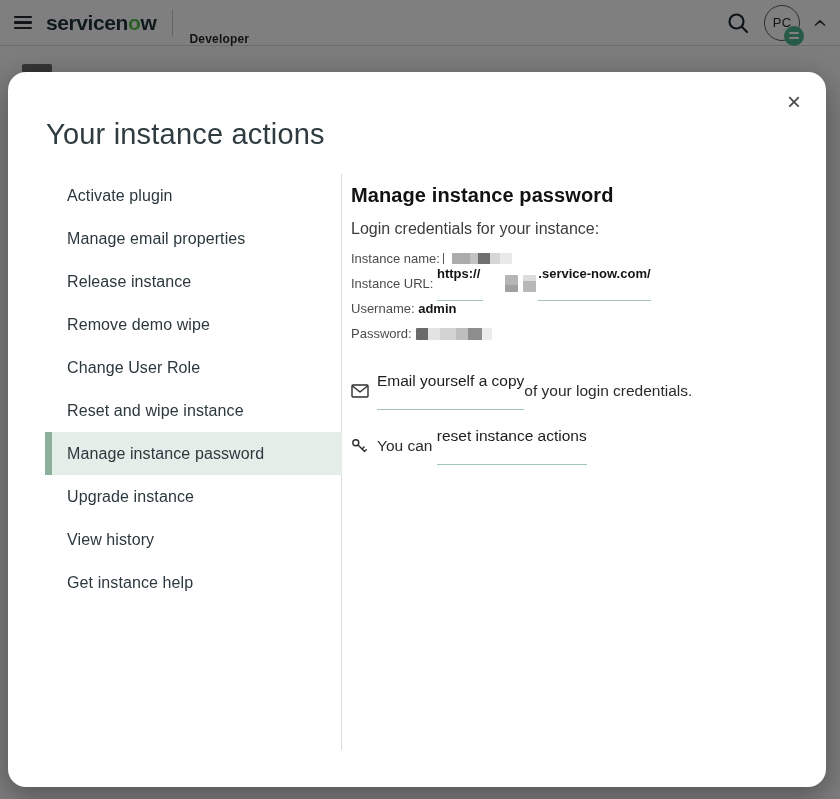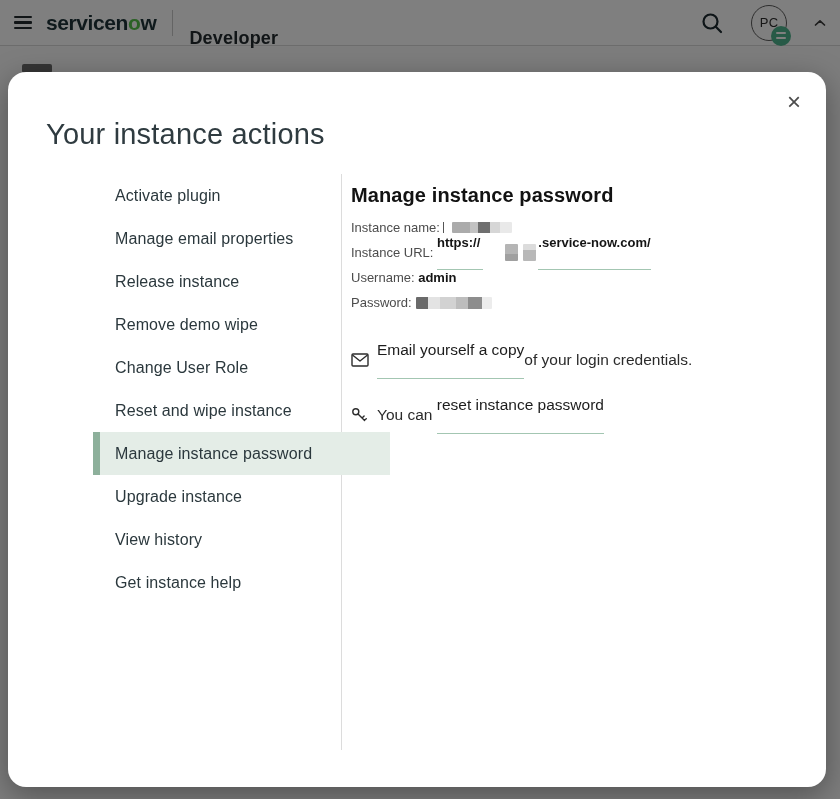--- a/index.html
+++ b/index.html
@@ -12,22 +12,22 @@
   .site-header { position:absolute; top:0; left:0; width:840px; height:46px;
                  background:#ffffff; border-bottom:1px solid #d9d9d9;
                  display:flex; align-items:center; padding:0 14px; }
   .hamburger { width:18px; height:14px; display:flex; flex-direction:column;
                justify-content:space-between; cursor:pointer; }
   .hamburger span { display:block; height:2.4px; background:#232b2e; border-radius:1px; }
   .logo { margin-left:14px; font-size:21px; font-weight:700; color:#1e3338;
           letter-spacing:-0.4px; display:flex; align-items:baseline; }
   .logo .green-o { color:#56c24a; }
   .header-divider { width:1px; height:26px; background:#c9c9c9; margin:0 16px; }
-  .portal-name { font-size:18px; font-weight:600; color:#232b2e; letter-spacing:0.2px;margin-top:32px; }
-  .header-right { margin-left:auto; display:flex; align-items:center; gap:27px; }
+  .portal-name { font-size:12px; font-weight:600; color:#232b2e; letter-spacing:0.2px;margin-top:32px; }
+  .header-right { margin-left:auto; display:flex; align-items:center; gap:14px; }
   .search-btn { width:24px; height:24px; display:flex; align-items:center; justify-content:center; }
   .avatar-wrap { position:relative; width:36px; height:36px; }
   .avatar { width:36px; height:36px; border-radius:50%; border:1.6px solid #5c5c5c;
             display:flex; align-items:center; justify-content:center;
             font-size:13px; color:#2e2e2e; letter-spacing:0.3px; background:#ffffff; }
   .badge { position:absolute; right:-4px; bottom:-5px; width:20px; height:20px;
            border-radius:50%; background:#4fb48e; display:flex; flex-direction:column;
            align-items:center; justify-content:center; gap:2.5px; }
   .badge i { display:block; width:10px; height:2.4px; background:#ffffff; border-radius:1.5px; }
   .chevron-up { display:flex; align-items:center; }
@@ -42,21 +42,21 @@
            background:#ffffff; border-radius:18px; z-index:10;
            box-shadow:0 8px 30px rgba(0,0,0,0.35); overflow:hidden; }
   .modal-close { position:absolute; top:14px; right:16px; width:32px; height:32px;
                  display:flex; align-items:center; justify-content:center;
                  font-size:24px; font-weight:300; color:#4c4c4c; cursor:pointer; }
   .modal-title { margin:46px 0 0 38px; font-size:29px; font-weight:500;
                  color:#2f3b40; letter-spacing:0.2px; }
   .modal-body { display:flex; margin-top:23px; height:576px; }
 
   
-  .menu-col { width:334px; flex:0 0 334px; border-right:1px solid #dcdcdc;padding-left:48px; }
+  .menu-col { width:334px; flex:0 0 334px; border-right:1px solid #dcdcdc; }
   .menu { margin-left:37px; width:297px; }
   .menu-item { position:relative; height:43px; display:flex; align-items:center;
                padding-left:22px; font-size:16px; color:#2b383d; cursor:pointer;
                letter-spacing:0.1px; }
   .menu-item.selected { background:#e4ede7; }
   .menu-item.selected::before { content:""; position:absolute; left:0; top:0;
                width:7px; height:100%; background:#8db09b; }
 
   
   .panel { padding:10px 0 0 9px; width:452px; }
@@ -143,20 +143,21 @@
           <div class="menu-item">Reset and wipe instance</div>
           <div class="menu-item selected">Manage instance password</div>
           <div class="menu-item">Upgrade instance</div>
           <div class="menu-item">View history</div>
           <div class="menu-item">Get instance help</div>
         </nav>
       </div>
 
       <section class="panel">
         <h2 class="panel-heading">Manage instance password</h2>
+        <p class="panel-intro">Login credentials for your instance:</p>
 
         <div class="creds">
           <div class="cred-row">
             <span>Instance name:</span>
             <span class="thin-bar"></span>
             <span class="redact redact-name"></span>
           </div>
           <div class="cred-row">
             <span>Instance URL:</span>&nbsp;
             <b class="u-green link pad-r">https://</b>
@@ -186,18 +187,18 @@
         </div>
 
         <div class="action-row reset">
           <span class="action-icon">
             <svg width="17" height="17" viewBox="0 0 17 17" fill="none">
               <circle cx="4.8" cy="4.8" r="3" stroke="#2d2d2d" stroke-width="1.4"></circle>
               <path d="M7 7 L13.6 13.6 M11.1 11.1 l2 -2 M13.3 13.3 l2 -1.6" stroke="#2d2d2d" stroke-width="1.4" stroke-linecap="round"></path>
             </svg>
           </span>
           <span>You can </span>&nbsp;
-          <span class="link">reset instance password</span>
+          <span class="link">reset instance actions</span>
         </div>
       </section>
     </div>
   </div>
 </div>
 
 </body></html>

